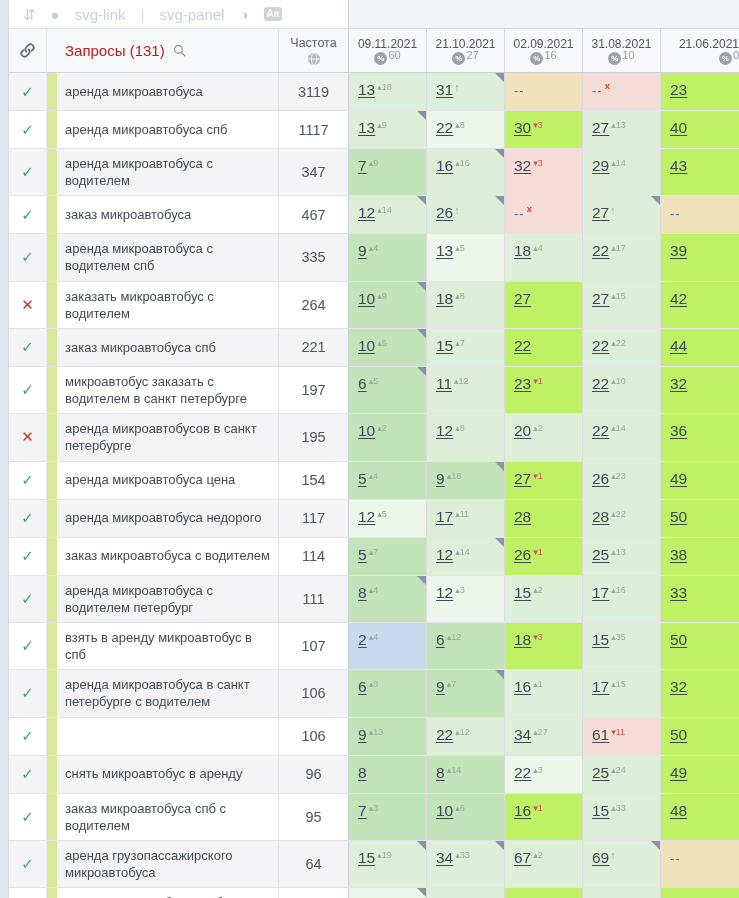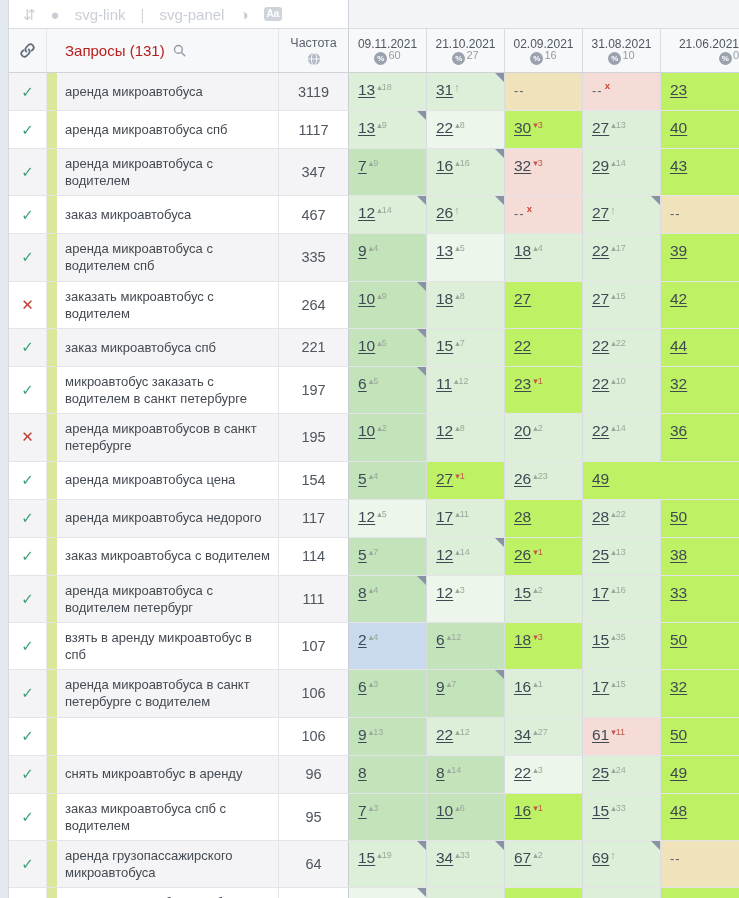--- a/index.html
+++ b/index.html
@@ -300,20 +300,21 @@
             <span class="icon-check">✓</span>
           </div>
           <div class="cell c-kw">
             <span class="stripe"></span>
             <span class="kw-text">аренда микроавтобуса цена</span>
           </div>
           <div class="cell c-freq">
             <span class="freq-val">154</span>
           </div>
           <div class="cell c-pos bg-g2"><span class="pos-link">5</span><span class="sup up">▴4</span></div>
+          <div class="cell c-pos bg-g2"><span class="note"></span><span class="pos-link">9</span><span class="sup up">▴18</span></div>
           <div class="cell c-pos bg-w"><span class="pos-link">27</span><span class="sup down">▾1</span></div>
           <div class="cell c-pos bg-g1"><span class="pos-link">26</span><span class="sup up">▴23</span></div>
           <div class="cell c-pos bg-w"><span class="pos-link">49</span></div>
         </div>
         <div class="row striped">
           <div class="cell c-status">
             <span class="icon-check">✓</span>
           </div>
           <div class="cell c-kw">
             <span class="stripe"></span>

